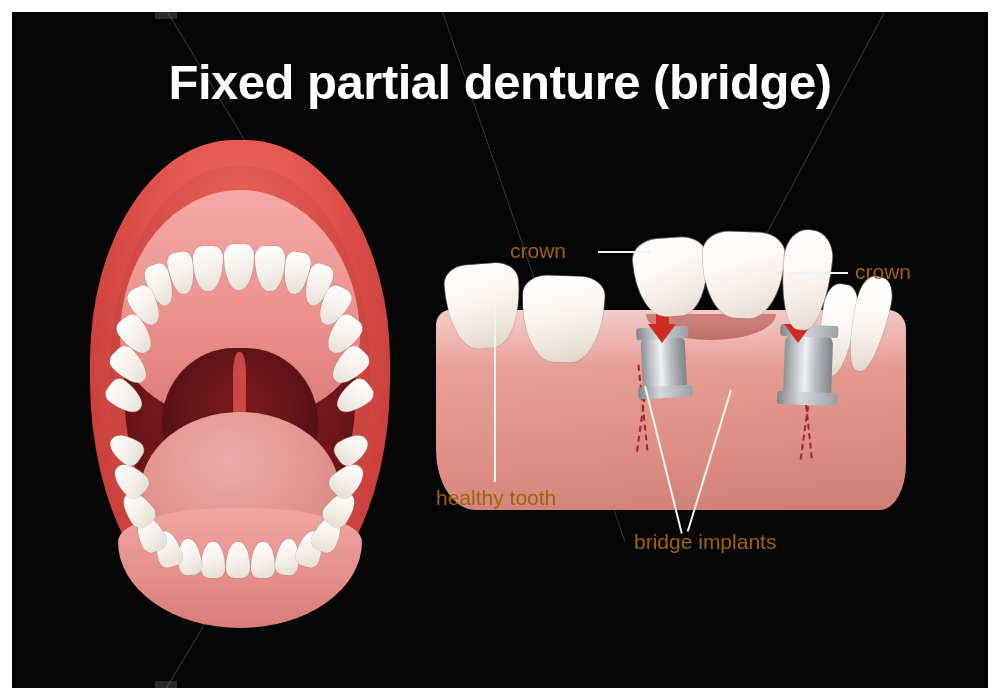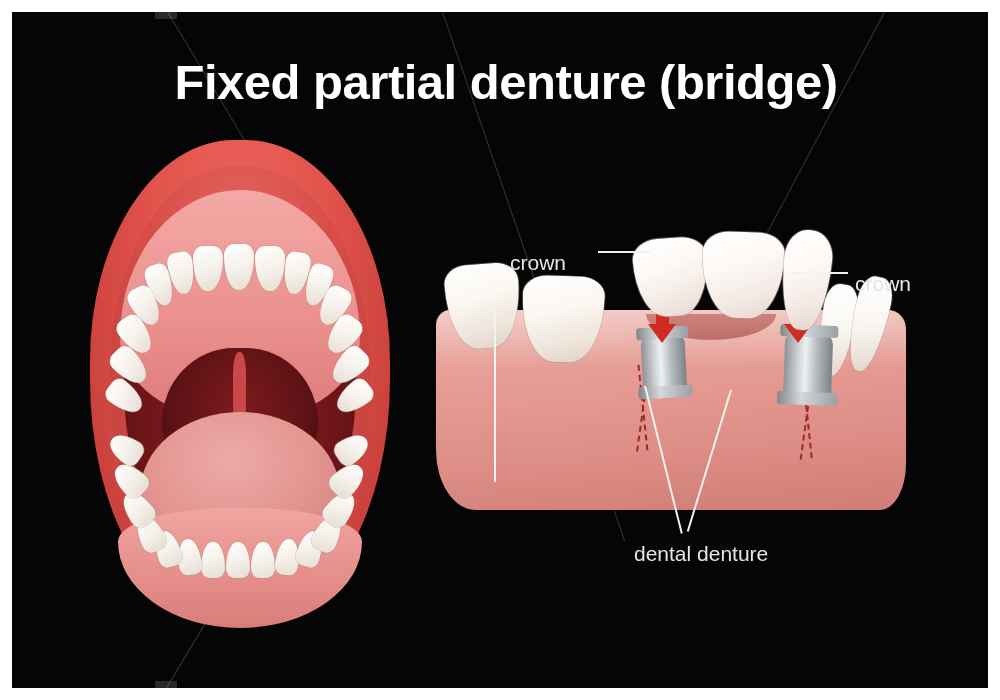--- a/index.html
+++ b/index.html
@@ -2,27 +2,27 @@
 <html><head>
 <meta charset="utf-8">
 <style>
   html,body{margin:0;padding:0;background:#fff;}
   body{width:1000px;height:700px;overflow:hidden;font-family:"Liberation Sans",sans-serif;}
   #stage{position:relative;width:1000px;height:700px;background:#ffffff;}
   #canvas{position:absolute;left:12px;top:12px;width:976px;height:676px;background:#050505;overflow:hidden;}
 
   
   #title{
-    position:absolute;left:6px;top:42px;width:976px;text-align:center;
+    position:absolute;left:0;top:42px;width:976px;text-align:center;
     color:#ffffff;font-size:49px;font-weight:bold;letter-spacing:-0.5px;
     font-family:"Liberation Sans",sans-serif;white-space:nowrap;
   }
 
   
-  .lbl{position:absolute;color:#e5e5e5;font-size:21px;font-family:"Liberation Sans",sans-serif;white-space:nowrap;margin-top:12px;}
+  .lbl{position:absolute;color:#a16207;font-size:21px;font-family:"Liberation Sans",sans-serif;white-space:nowrap;}
 
   
   .lead{position:absolute;background:#f2f2f2;}
 
   
   .tick{position:absolute;background:#2a2a2a;width:22px;height:7px;}
 
   
   #wm{position:absolute;left:330px;top:300px;width:400px;height:110px;pointer-events:none;}
   #wm .wmtxt{
@@ -210,21 +210,22 @@
         <div class="crown" style="left:158px;top:4px;width:48px;height:100px;border-radius:46% 46% 44% 44%/28% 28% 72% 72%;transform:rotate(6deg);"></div>
       </div>
     </div>
 
     <div class="lbl" style="left:498px;top:227px;">crown</div>
     <div class="lead" style="left:586px;top:239px;width:52px;height:1.6px;"></div>
 
     <div class="lbl" style="left:843px;top:248px;">crown</div>
     <div class="lead" style="left:778px;top:260px;width:58px;height:1.6px;"></div>
 
+    <div class="lbl" style="left:424px;top:474px;">healthy tooth</div>
     <div class="lead" style="left:482px;top:292px;width:1.8px;height:178px;"></div>
 
-    <div class="lbl" style="left:622px;top:518px;">dental denture</div>
+    <div class="lbl" style="left:622px;top:518px;">bridge implants</div>
     <div class="lead" style="left:632px;top:374px;width:2px;height:152px;transform-origin:50% 0;transform:rotate(-14deg);"></div>
     <div class="lead" style="left:718px;top:378px;width:2px;height:148px;transform-origin:50% 0;transform:rotate(17deg);"></div>
 
 
   </div>
 </div>
 
 </body></html>

